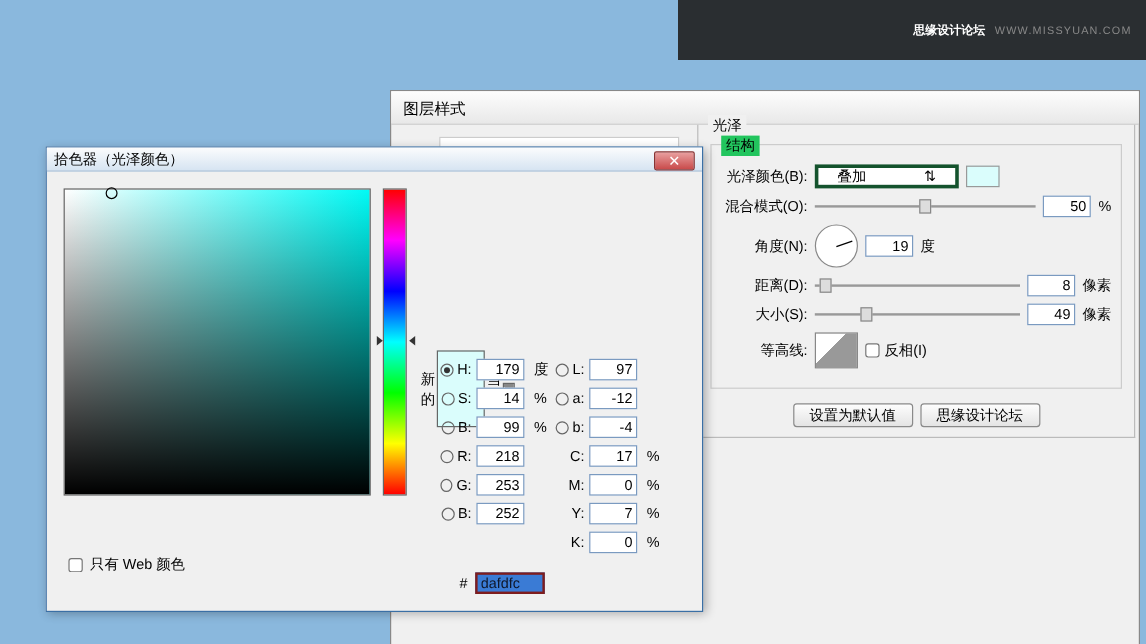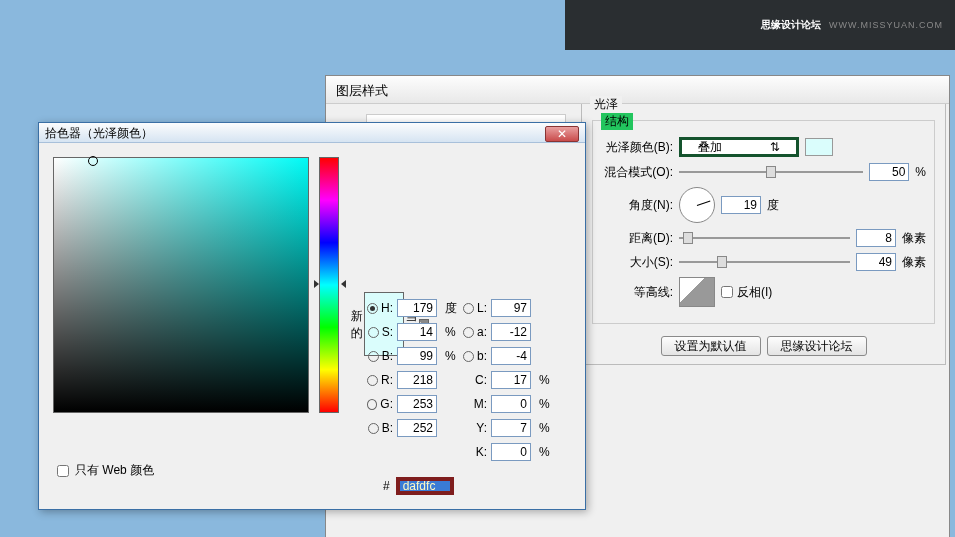--- a/index.html
+++ b/index.html
@@ -44,21 +44,21 @@
 .mid-col{width:80px;display:flex;flex-direction:row;align-items:center}
 .new-old{text-align:center;margin-top:4px}
 .preview-box{width:60px;height:64px;border:1px solid #666;background:#dafdfc;margin-top:2px}
 .cube-icon{width:14px;height:14px;border:1px solid #666;margin-top:6px;background:linear-gradient(45deg,#ccc 50%,#888 50%)}
 .btn-col{width:100px;display:flex;flex-direction:column;gap:8px}
 .values{position:absolute;left:328px;top:176px;display:grid;grid-template-columns:auto 44px auto auto 44px auto;gap:6px 4px;align-items:center}
 .radio{width:11px;height:11px;border:1px solid #666;border-radius:50%;display:inline-block}
 .radio.on::after{content:"";display:block;width:5px;height:5px;background:#333;border-radius:50%;margin:2px}
 .vlabel{text-align:right;width:26px;display:inline-flex;align-items:center;gap:3px;justify-content:flex-end}
 .hex-row{position:absolute;left:344px;bottom:14px;display:flex;align-items:center;gap:6px}
-.hex-input{width:58px;height:18px;border:4px solid #7f1d1d;background:#3a7bd5;color:#fef9c3;padding:0 3px}
+.hex-input{width:58px;height:18px;border:2px solid #7f1d1d;background:#3a7bd5;color:#0f172a;padding:0 3px}
 .web-only{position:absolute;left:18px;bottom:30px;display:flex;align-items:center;gap:6px}
 .inner-divider{position:absolute;left:40px;top:10px;width:200px;height:18px;border:1px solid #ccc;background:#fff}
 </style>
 </head>
 <body>
 
 <div class="topbar">
   <span class="cn">思缘设计论坛</span>
   <span class="en">WWW.MISSYUAN.COM</span>
 </div>

